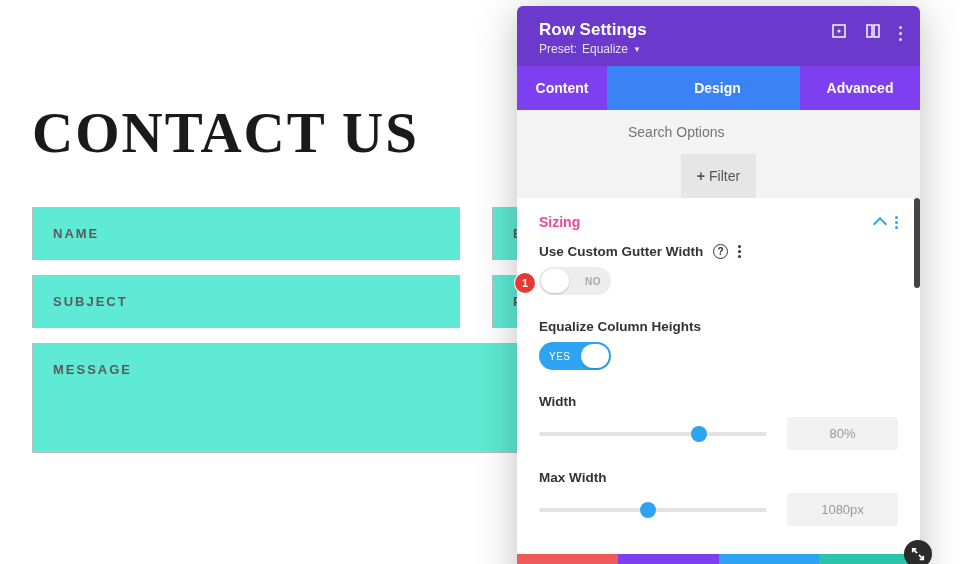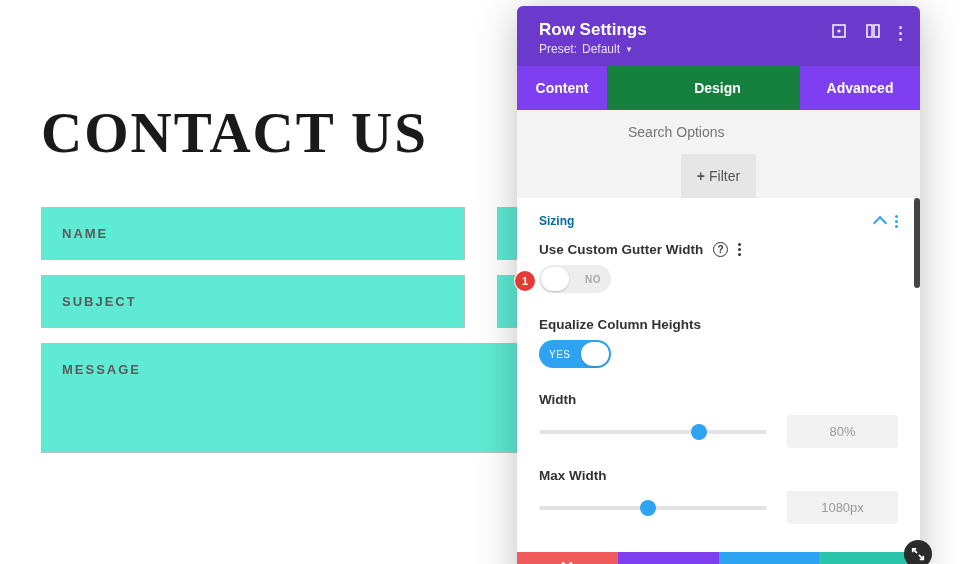--- a/index.html
+++ b/index.html
@@ -1,50 +1,50 @@
 <!DOCTYPE html>
 <html><head>
 <meta charset="utf-8">
 <style>
   * { box-sizing: border-box; margin: 0; padding: 0; }
   html, body { width: 960px; height: 564px; font-family: -apple-system, "Helvetica Neue", Arial, sans-serif; background: #fff; overflow: hidden; position: relative; }
 
   
-  .page { position: absolute; left: 41px; top: 100px; right: 40px; }
+  .page { position: absolute; left: 32px; top: 100px; right: 40px; }
   .page h1 { font-family: "Times New Roman", Georgia, serif; font-weight: 700; font-size: 57px; letter-spacing: 2px; color: #1a1a1a; margin-bottom: 42px; }
   .form-row { display: flex; gap: 32px; margin-bottom: 15px; }
   .fld { flex: 1; border: 1px solid #bdbdbd; padding: 18px 20px; font-size: 13px; letter-spacing: 2px; color: #5b5b5b; font-weight: 600; background: #5eead4; }
   .msg { height: 110px; }
   .submit-row { display: flex; justify-content: flex-end; margin-top: 15px; }
   .submit-btn { background: #000; color: #fff; border: none; padding: 20px 50px; font-size: 14px; letter-spacing: 4px; font-weight: 700; }
 
   
   .panel { position: absolute; right: 40px; top: 6px; width: 403px; background: #fff; box-shadow: 0 6px 40px rgba(0,0,0,.25); border-radius: 6px 6px 0 0; display: flex; flex-direction: column; }
   .panel-header { background: #6b39cb; border-radius: 6px 6px 0 0; color: #fff; padding: 14px 18px 10px 22px; display: flex; align-items: flex-start; justify-content: space-between; }
   .panel-header .titles { display: flex; flex-direction: column; gap: 2px; }
   .panel-header .t { font-weight: 700; font-size: 17px; }
   .panel-header .p { font-size: 12px; opacity: .85; display: flex; align-items: center; gap: 5px; }
   .hdr-icons { display: flex; gap: 18px; align-items: center; padding-top: 3px; }
   .hdr-icons span { cursor: pointer; opacity: .9; }
 
   .tabs { display: flex; background: #7d3ff0; }
   .tab { flex: 1; text-align: center; padding: 14px 0; color: #fff; font-weight: 700; font-size: 14px; cursor: pointer; }
   .tab.content { flex: 0 0 90px; }
   .tab.adv { flex: 0 0 120px; }
-  .tab.active { background: #15803d; padding-left: 28px; }
+  .tab.active { background: #3b82f6; padding-left: 28px; }
 
   .searchbar { display: flex; align-items: center; background: #f3f3f3; flex-direction: column; }
   .searchbar input { flex: 1; border: none; background: transparent; padding: 14px 18px; font-size: 14px; color: #888; outline: none; }
   .filter-btn { background: #e6e6e6; color: #555; font-size: 14px; padding: 14px 16px; cursor: pointer; display: flex; align-items: center; gap: 4px; }
 
   .panel-body { padding: 16px 22px 24px 22px; position: relative; }
   .scroll-thumb { position: absolute; right: 0; top: 0; width: 6px; height: 90px; background: #444; border-radius: 3px; }
 
   .section-hd { display: flex; align-items: center; justify-content: space-between; margin-bottom: 14px; }
-  .section-hd .st { color: #0369a1; font-size: 12px; font-weight: 600; }
+  .section-hd .st { color: #ec4899; font-size: 14px; font-weight: 600; }
   .section-hd .sc { display: flex; gap: 10px; align-items: center; }
   .chev-up { width: 10px; height: 10px; border-left: 2px solid #2ea3f2; border-top: 2px solid #2ea3f2; transform: rotate(45deg); margin-top:4px;}
   .vdots { display: flex; flex-direction: column; gap: 2px; }
   .vdots i { width: 3px; height: 3px; background: #2ea3f2; border-radius: 50%; }
   .vdots.dark i { background: #333; }
 
   .opt { margin-bottom: 20px; }
   .opt-label { font-size: 13.5px; color: #333; font-weight: 600; margin-bottom: 8px; display: flex; align-items: center; gap: 10px; position: relative; }
   .help { display:inline-flex; width:15px; height:15px; border:1px solid #333; border-radius:50%; font-size:10px; font-weight:700; align-items:center; justify-content:center; }
 
@@ -104,21 +104,21 @@
   </div>
 </div>
 
 <div class="panel">
 
   <div class="panel-header">
     <div class="titles">
       <div class="t">Row Settings</div>
       <div class="p">
         <span>Preset:</span>
-        <span>Default</span>
+        <span>Equalize</span>
         <span style="font-size:8px;">▼</span>
       </div>
     </div>
     <div class="hdr-icons">
       <span>
         <svg class="ico-sq" viewBox="0 0 16 16" fill="none" stroke="#fff" stroke-width="1.6">
             <rect x="2" y="2" width="12" height="12"></rect>
             <circle cx="8" cy="8" r="1.6" fill="#fff" stroke="none"></circle>
           </svg>
       </span>

